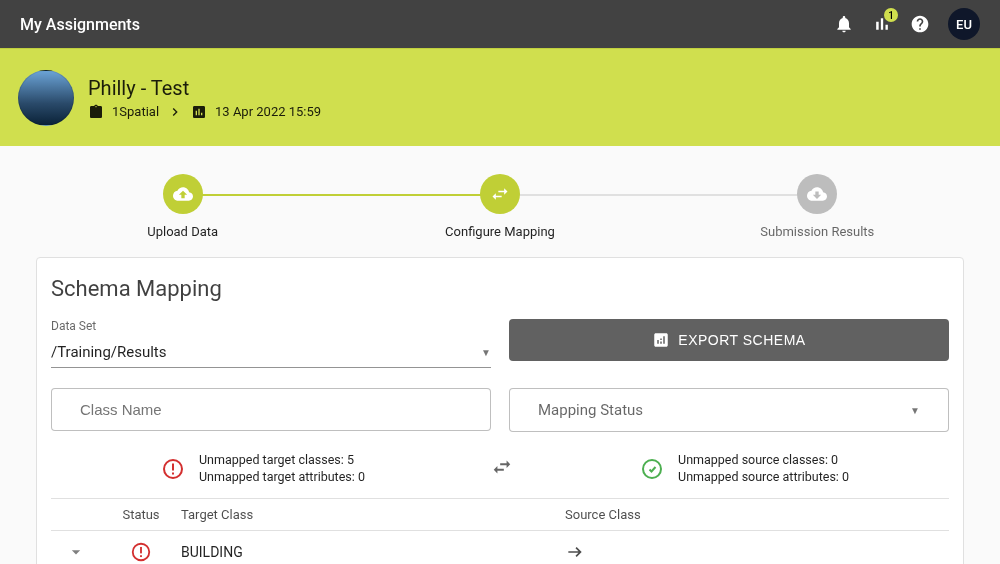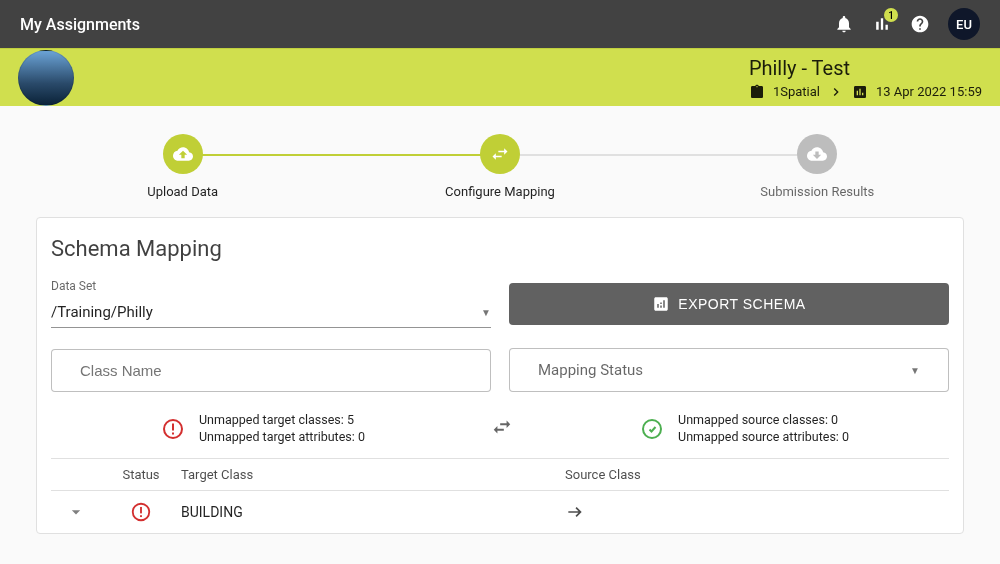--- a/index.html
+++ b/index.html
@@ -8,21 +8,21 @@
 
 .topbar { height: 48px; background: #424242; color: #fff; display: flex; align-items: center; padding: 9px 20px; }
 .topbar-title { font-size: 16px; font-weight: 500; flex: 1; }
 .topbar-icons { display: flex; align-items: center; gap: 18px; }
 .topbar-icons svg { width: 20px; height: 20px; fill: #fff; }
 .icon-btn { position: relative; cursor: pointer; display: flex; align-items: center; }
 .badge { position: absolute; top: -6px; right: -6px; background: #d0df4e; color: #000; border-radius: 50%; width: 14px; height: 14px; font-size: 10px; display: flex; align-items: center; justify-content: center; font-weight: 500; }
 .avatar { width: 32px; height: 32px; border-radius: 50%; background: #0f172a; color: #fff; display: flex; align-items: center; justify-content: center; font-size: 13px; font-weight: 500; }
 
 
-.band { background: #d0df4e; height: 58px; display: flex; align-items: center; padding: 0 18px; gap: 14px; border-top: 1px solid #c0cf3e; justify-content: space-between; }
+.band { background: #d0df4e; height: 98px; display: flex; align-items: center; padding: 0 18px; gap: 14px; border-top: 1px solid #c0cf3e; }
 .band-avatar { width: 56px; height: 56px; border-radius: 50%; background: linear-gradient(180deg, #6ba3d6 0%, #2a4a6a 60%, #0a2238 100%); flex-shrink: 0; border: 1px solid rgba(0,0,0,0.1); }
 .band-text { display: flex; flex-direction: column; gap: 4px; }
 .band-title { font-size: 20px; font-weight: 400; color: rgba(0,0,0,0.87); }
 .band-meta { display: flex; align-items: center; gap: 8px; font-size: 13px; color: rgba(0,0,0,0.87); }
 .band-meta svg { width: 16px; height: 16px; fill: rgba(0,0,0,0.87); }
 
 
 .stepper-wrap { padding: 28px 24px 18px; }
 .stepper { display: flex; align-items: flex-start; position: relative; }
 .step { flex: 1; display: flex; flex-direction: column; align-items: center; position: relative; }
@@ -33,21 +33,21 @@
 .step-label { margin-top: 10px; font-size: 13px; color: rgba(0,0,0,0.87); }
 .step.inactive .step-label { color: rgba(0,0,0,0.6); }
 .step-line { position: absolute; top: 20px; left: 50%; right: -50%; height: 2px; z-index: 1; }
 .step:last-child .step-line { display: none; }
 .step-line.done { background: #c0cf36; }
 .step-line.todo { background: #e0e0e0; }
 
 
 .card { background: #fff; margin: 0 36px; border: 1px solid #e0e0e0; border-radius: 4px; padding: 18px 14px 0; }
 .card-title { font-size: 22px; font-weight: 400; color: rgba(0,0,0,0.75); margin-bottom: 18px; }
-.row { display: flex; gap: 18px; align-items: center; margin-bottom: 20px; }
+.row { display: flex; gap: 18px; align-items: flex-start; margin-bottom: 20px; }
 .col { flex: 1; }
 
 .mat-label { font-size: 12px; color: rgba(0,0,0,0.6); margin-bottom: 4px; display: block; }
 .mat-select { width: 100%; border: none; border-bottom: 1px solid rgba(0,0,0,0.42); background: transparent; padding: 6px 0; font-size: 15px; color: rgba(0,0,0,0.87); outline: none; display: flex; justify-content: space-between; align-items: center; cursor: pointer; }
 .mat-select .arrow { color: rgba(0,0,0,0.54); font-size: 10px; }
 
 .export-btn { width: 100%; height: 42px; background: #616161; color: #fff; border: none; border-radius: 4px; font-size: 14px; font-weight: 500; letter-spacing: 0.5px; display: flex; align-items: center; justify-content: center; gap: 8px; cursor: pointer; }
 .export-btn svg { width: 18px; height: 18px; fill: #fff; }
 
 .mat-outlined { width: 100%; border: 1px solid rgba(0,0,0,0.25); border-radius: 4px; padding: 12px 28px; font-size: 15px; color: rgba(0,0,0,0.6); outline: none; background: #fff; display: flex; justify-content: space-between; align-items: center; cursor: text; }
@@ -157,21 +157,21 @@
   </div>
 </div>
 
 <div class="card">
   <div class="card-title">Schema Mapping</div>
 
   <div class="row">
     <div class="col">
       <label class="mat-label">Data Set</label>
       <div class="mat-select">
-        <span>/Training/Philly</span>
+        <span>/Training/Results</span>
         <span class="arrow">▼</span>
       </div>
     </div>
     <div class="col">
       <button class="export-btn">
         <svg viewBox="0 0 24 24">
             <path d="M19 3H5c-1.1 0-2 .9-2 2v14c0 1.1.9 2 2 2h14c1.1 0 2-.9 2-2V5c0-1.1-.9-2-2-2zM9 17H7v-5h2v5zm4 0h-2v-3h2v3zm0-5h-2v-2h2v2zm4 5h-2V7h2v10z"></path>
           </svg>
         <span>EXPORT SCHEMA</span>
       </button>

